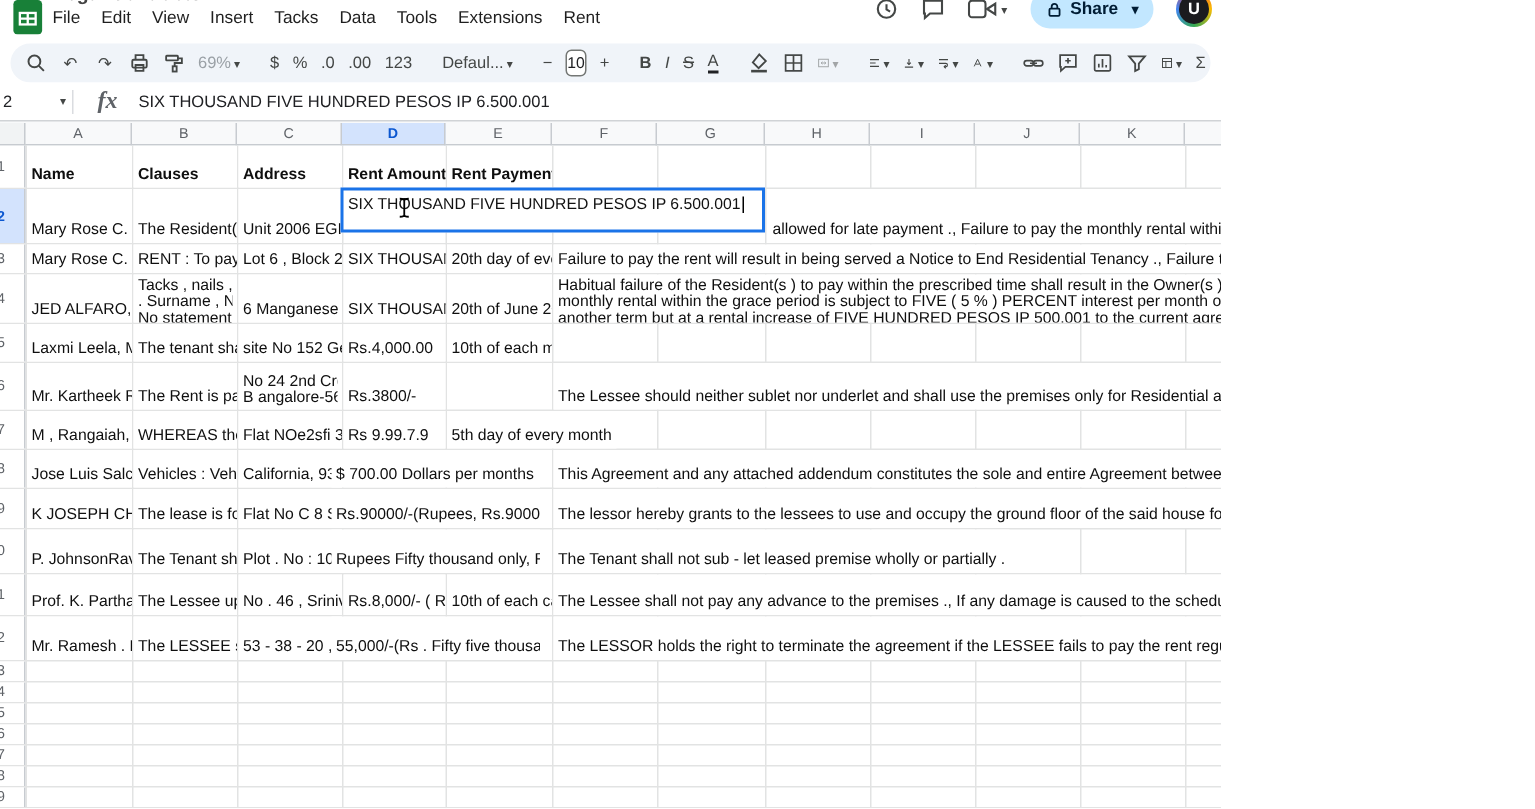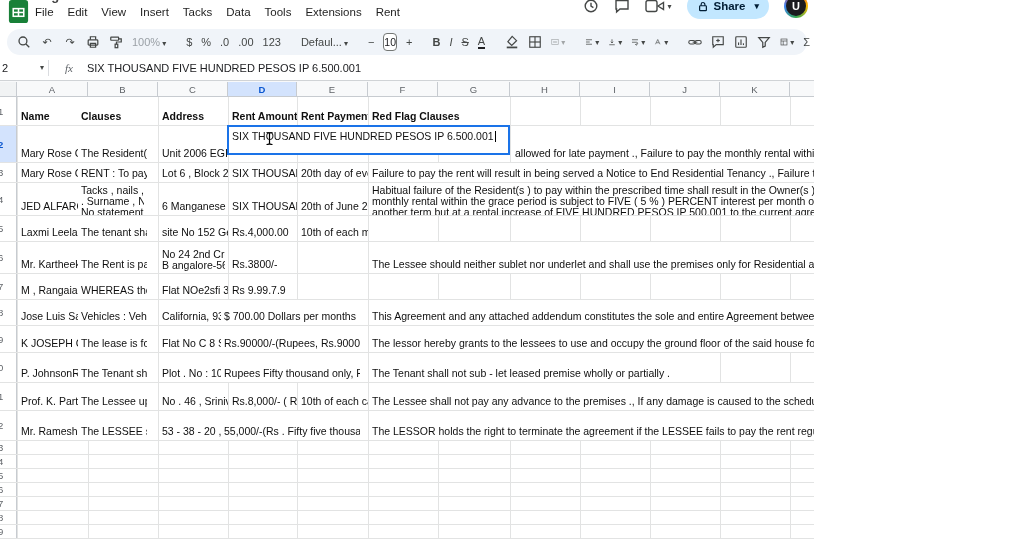--- a/index.html
+++ b/index.html
@@ -36,42 +36,42 @@
   .fmt-i{font-style:italic;}
   .fmt-s{text-decoration:line-through;}
   .fmt-a{border-bottom:2px solid #202124;line-height:11px;}
   .toolbar-right{margin-left:auto;display:flex;align-items:center;}
 
   
   .fbar{position:absolute;top:55px;left:0;right:0;height:25px;background:#fff;display:flex;align-items:center;}
   .namebox{width:46px;display:flex;align-items:center;font-size:11px;color:#202124;padding-left:2px;}
   .namebox .caret{margin-left:auto;margin-right:4px;}
   .fsep{width:1px;height:16px;background:#dadce0;margin:0 6px 0 0;}
-  .fx{font-style:italic;font-size:11px;color:#5f6368;margin:0 14px 0 10px;font-family:"Liberation Serif",serif;}
+  .fx{font-style:italic;font-size:16px;color:#5f6368;margin:0 14px 0 10px;font-family:"Liberation Serif",serif;font-weight:bold;}
   .fvalue{font-size:11px;color:#202124;white-space:nowrap;}
 
   
   .grid{position:absolute;top:80px;left:0;width:1023px;height:459px;background:#fff;}
   .colheads{position:absolute;top:0;left:0;right:0;height:17px;background:#f8f9fa;border-top:1px solid #d0d3d6;box-sizing:border-box;}
   .ch{position:absolute;top:1px;bottom:0;display:flex;align-items:center;justify-content:center;
     font-size:9.5px;color:#5f6368;border-right:1px solid #c7cbd0;border-bottom:1px solid #c7cbd0;box-sizing:border-box;}
   .ch.sel{background:#d3e3fd;color:#0b57d0;font-weight:bold;}
   .rowsarea{position:absolute;top:17px;left:0;width:1023px;height:442px;overflow:hidden;}
   .vl{position:absolute;top:0;bottom:0;width:1px;background:#e2e3e3;z-index:0;}
   .row{position:relative;border-bottom:1px solid #e2e3e3;box-sizing:border-box;}
   .rn{position:absolute;left:0;top:0;bottom:0;width:17px;background:#fff;border-right:1px solid #c7cbd0;box-sizing:border-box;
     z-index:2;font-size:9.5px;color:#5f6368;display:flex;align-items:center;overflow:hidden;}
   .rn span{margin-left:-2px;}
   .rn.sel{background:#d3e3fd;color:#0b57d0;font-weight:bold;}
   .c{position:absolute;top:0;bottom:0;z-index:1;background:#fff;font-size:10.5px;color:#0f0f0f;
     display:flex;align-items:flex-end;padding:0 3px 3px 3px;box-sizing:border-box;overflow:hidden;
     white-space:nowrap;line-height:11px;}
   .hd{font-weight:bold;}
   .ca{left:18px;width:70px;}
-  .cb{left:78px;width:69px;}
+  .cb{left:89px;width:69px;}
   .cc{left:159px;width:69px;}
   .cd{left:229px;width:68px;}
   .ce{left:298px;width:70px;}
   .cde{left:221px;width:139px;text-align:center;}
   .cesp{left:298px;width:auto;max-width:350px;}
   .cfw{left:369px;width:auto;max-width:653px;}
   .cfrag{left:512px;width:auto;max-width:511px;}
   .ml{display:block;padding-top:2px;}
   .ml div{white-space:nowrap;overflow:hidden;}
   .mlb{display:flex;flex-direction:column;justify-content:flex-end;align-items:flex-start;padding-bottom:2px;}
@@ -161,21 +161,21 @@
           <path d="M5 9.5h6V14H5z"></path>
         </svg>
       </span>
     <span class="ticon">
         <svg width="14" height="14" viewBox="0 0 16 16" fill="none" stroke="#444746" stroke-width="1.4">
           <rect x="2" y="2.5" width="9" height="3.5" rx="0.5"></rect>
           <path d="M11 4.5h3v3.5H8.5v2.5"></path>
           <rect x="7" y="10.5" width="3" height="4"></rect>
         </svg>
       </span>
-    <span class="tlabel gray"><span>100%</span><span class="caret gray">▾</span></span>
+    <span class="tlabel gray"><span>69%</span><span class="caret gray">▾</span></span>
     <span class="tsep"></span>
     <span class="tlabel">$</span>
     <span class="tlabel">%</span>
     <span class="tlabel">.0</span>
     <span class="tlabel">.00</span>
     <span class="tlabel">123</span>
     <span class="tsep"></span>
     <span class="tlabel"><span>Defaul...</span><span class="caret">▾</span></span>
     <span class="tsep"></span>
     <span class="tlabel">−</span>
@@ -335,21 +335,20 @@
 
       <div class="row" style="height:29px">
         <div class="rn">
             <span>1</span>
           </div>
         <div class="c ca hd">Name</div>
         <div class="c cb hd">Clauses</div>
         <div class="c cc hd">Address</div>
         <div class="c cd hd">Rent Amount</div>
         <div class="c ce hd">Rent Payment D</div>
-        <div class="c cfw hd">Red Flag Clauses</div>
       </div>
 
       <div class="row" style="height:37px">
         <div class="rn sel">
             <span>2</span>
           </div>
         <div class="c ca">Mary Rose C. In</div>
         <div class="c cb">The Resident(s )</div>
         <div class="c cc">Unit 2006 EGI T</div>
         <div class="c cfrag">allowed for late payment ., Failure to pay the monthly rental within the grace period is subject to FIVE ( 5 % ) PERCENT intere</div>
@@ -413,20 +412,21 @@
       </div>
 
       <div class="row" style="height:26px">
         <div class="rn">
             <span>7</span>
           </div>
         <div class="c ca">M , Rangaiah, M</div>
         <div class="c cb">WHEREAS the t</div>
         <div class="c cc">Flat NOe2sfi 303</div>
         <div class="c cd">Rs   9.99.7.9</div>
+        <div class="c cesp">5th day of every month</div>
       </div>
 
       <div class="row" style="height:26px">
         <div class="rn">
             <span>8</span>
           </div>
         <div class="c ca">Jose Luis Salcid</div>
         <div class="c cb">Vehicles : Vehicl</div>
         <div class="c cc">California, 93535</div>
         <div class="c cde">$ 700.00 Dollars per months</div>

